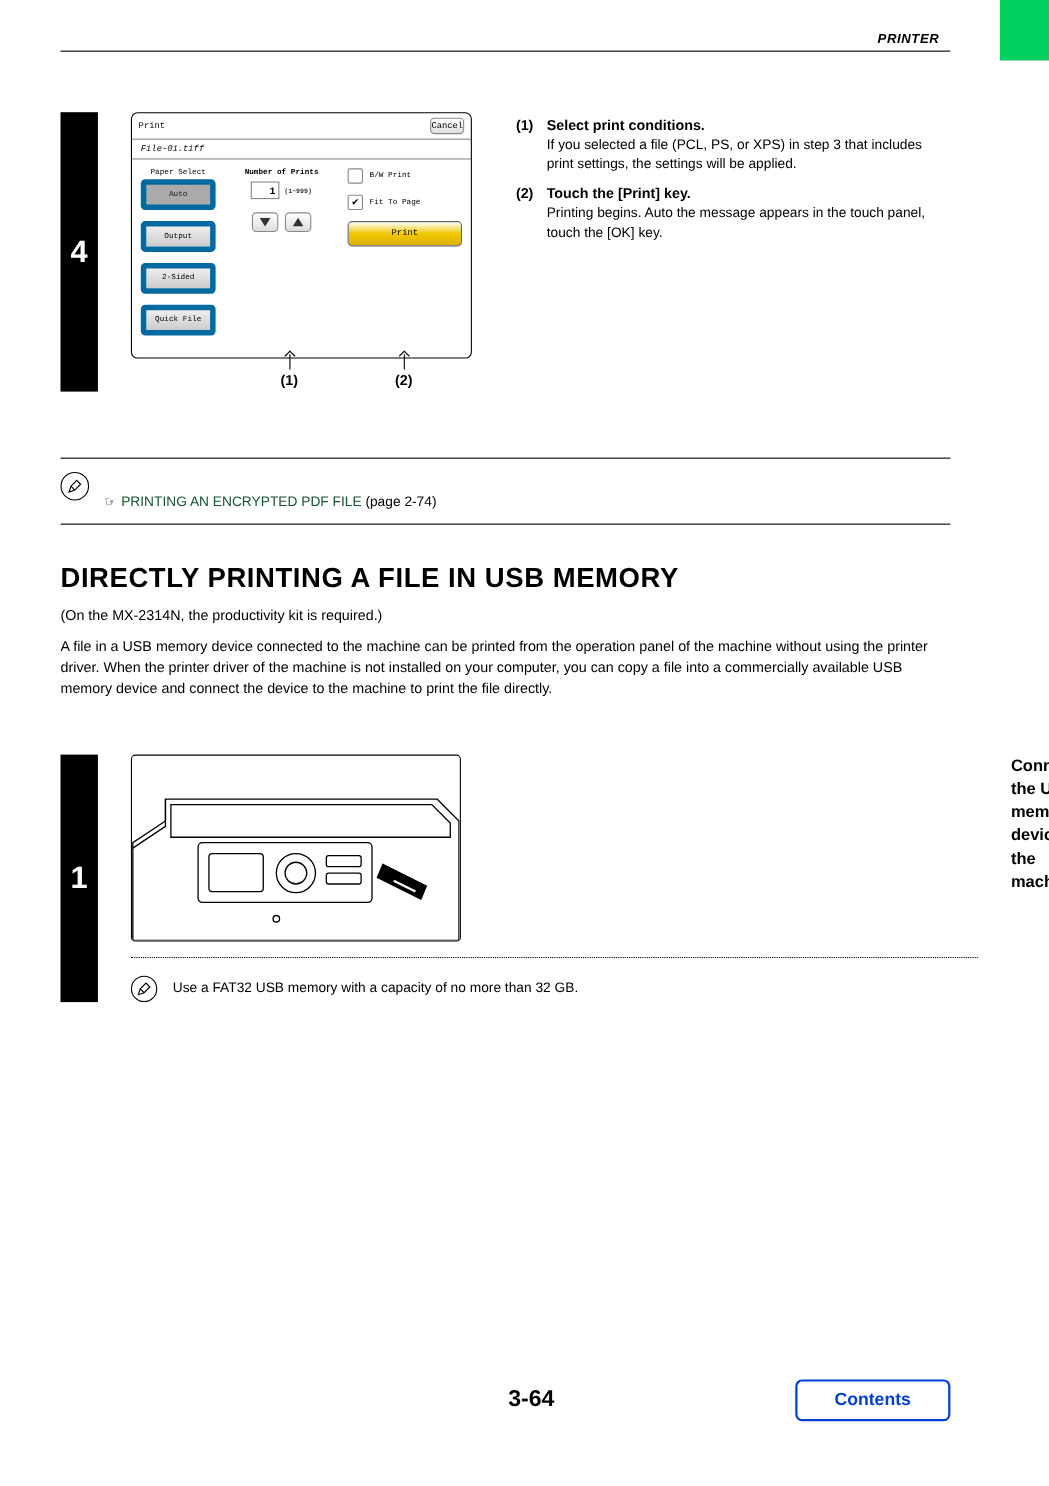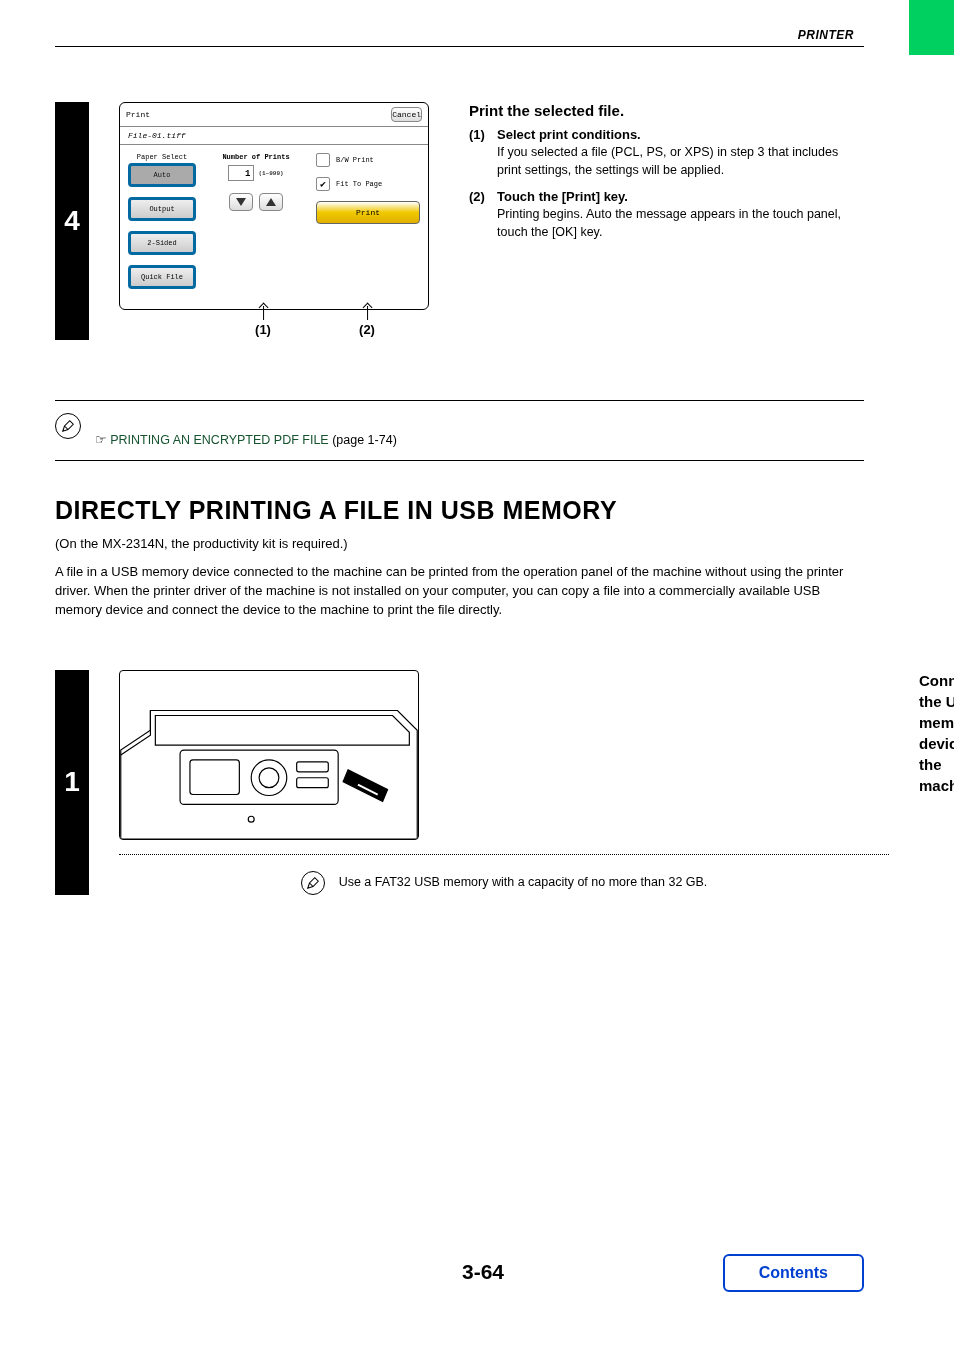--- a/index.html
+++ b/index.html
@@ -93,21 +93,21 @@
     padding: 8px 8px 10px 8px;
     gap: 10px;
   }
   .dlg-col1 { flex: 0 0 68px; }
   .dlg-col2 { flex: 0 0 100px; text-align: center; font-weight: bold; }
   .dlg-col3 { flex: 1; }
   .side-lbl { font-size: 7px; text-align: center; margin-bottom: 2px; }
   .side-btn {
     display: block;
     width: 100%;
-    border: 3px solid #0369a1;
+    border: 5px solid #0369a1;
     border-radius: 4px;
     background: linear-gradient(#eee,#ccc);
     text-align: center;
     padding: 5px 0;
     font-size: 7px;
     margin-bottom: 10px;
   }
   .side-btn.auto {
     background: #aaa;
     color: #111;
@@ -367,21 +367,20 @@
         </div>
       </div>
     </div>
     <div class="callouts">
       <div class="callout c1">(1)</div>
       <div class="callout c2">(2)</div>
     </div>
   </div>
 
   <div class="step-right">
-    <div class="instr-title">Print the selected file.</div>
     <div class="sub-list">
       <div class="sub-item">
         <div class="sub-num">(1)</div>
         <div class="sub-content">
           <div class="sub-label">Select print conditions.</div>
           <div class="sub-desc">If you selected a file (PCL, PS, or XPS) in step 3 that includes print settings, the settings will be applied.</div>
         </div>
       </div>
       <div class="sub-item">
         <div class="sub-num">(2)</div>
@@ -396,21 +395,21 @@
 
 <div class="note-box">
   <div class="pencil-icon">
     <svg viewBox="0 0 16 16">
         <path d="M2 14 L4 8 L10 2 L14 6 L8 12 L2 14 Z M4 8 L8 12" fill="none" stroke="#000" stroke-width="1.2"></path>
       </svg>
   </div>
   <div class="note-text">
     <br>
     <span class="pointer-icon">☞</span>
-    <span class="link">PRINTING AN ENCRYPTED PDF FILE</span><span> (page 1-74)</span>
+    <span class="link">PRINTING AN ENCRYPTED PDF FILE</span><span> (page 2-74)</span>
   </div>
 </div>
 
 <h1>DIRECTLY PRINTING A FILE IN USB MEMORY</h1>
 <p class="section-para">(On the MX-2314N, the productivity kit is required.)</p>
 <p class="section-para">A file in a USB memory device connected to the machine can be printed from the operation panel of the machine without using the printer driver. When the printer driver of the machine is not installed on your computer, you can copy a file into a commercially available USB memory device and connect the device to the machine to print the file directly.</p>
 
 <div class="step-row2">
   <div class="step-num">1</div>
   <div class="step2-left">
@@ -426,21 +425,21 @@
           <circle cx="150" cy="108" r="10"></circle>
           <rect x="178" y="92" width="32" height="10" rx="2"></rect>
           <rect x="178" y="108" width="32" height="10" rx="2"></rect>
           <path d="M230 100 L270 120 L265 132 L225 112 Z" fill="#000"></path>
           <path d="M240 115 L260 125" stroke="#fff" stroke-width="2"></path>
           <circle cx="132" cy="150" r="3"></circle>
         </g>
       </svg>
     </div>
     <div class="divider-dotted"></div>
-    <div class="sub-note" style="width:770px;justify-content:center;">
+    <div class="sub-note" style="width:770px;">
       <div class="pencil-icon">
         <svg viewBox="0 0 16 16">
             <path d="M2 14 L4 8 L10 2 L14 6 L8 12 L2 14 Z M4 8 L8 12" fill="none" stroke="#000" stroke-width="1.2"></path>
           </svg>
       </div>
       <span class="sub-note-text">Use a FAT32 USB memory with a capacity of no more than 32 GB.</span>
     </div>
   </div>
   <div class="step2-right">
     <h3>Connect the USB memory device to the machine.</h3>

